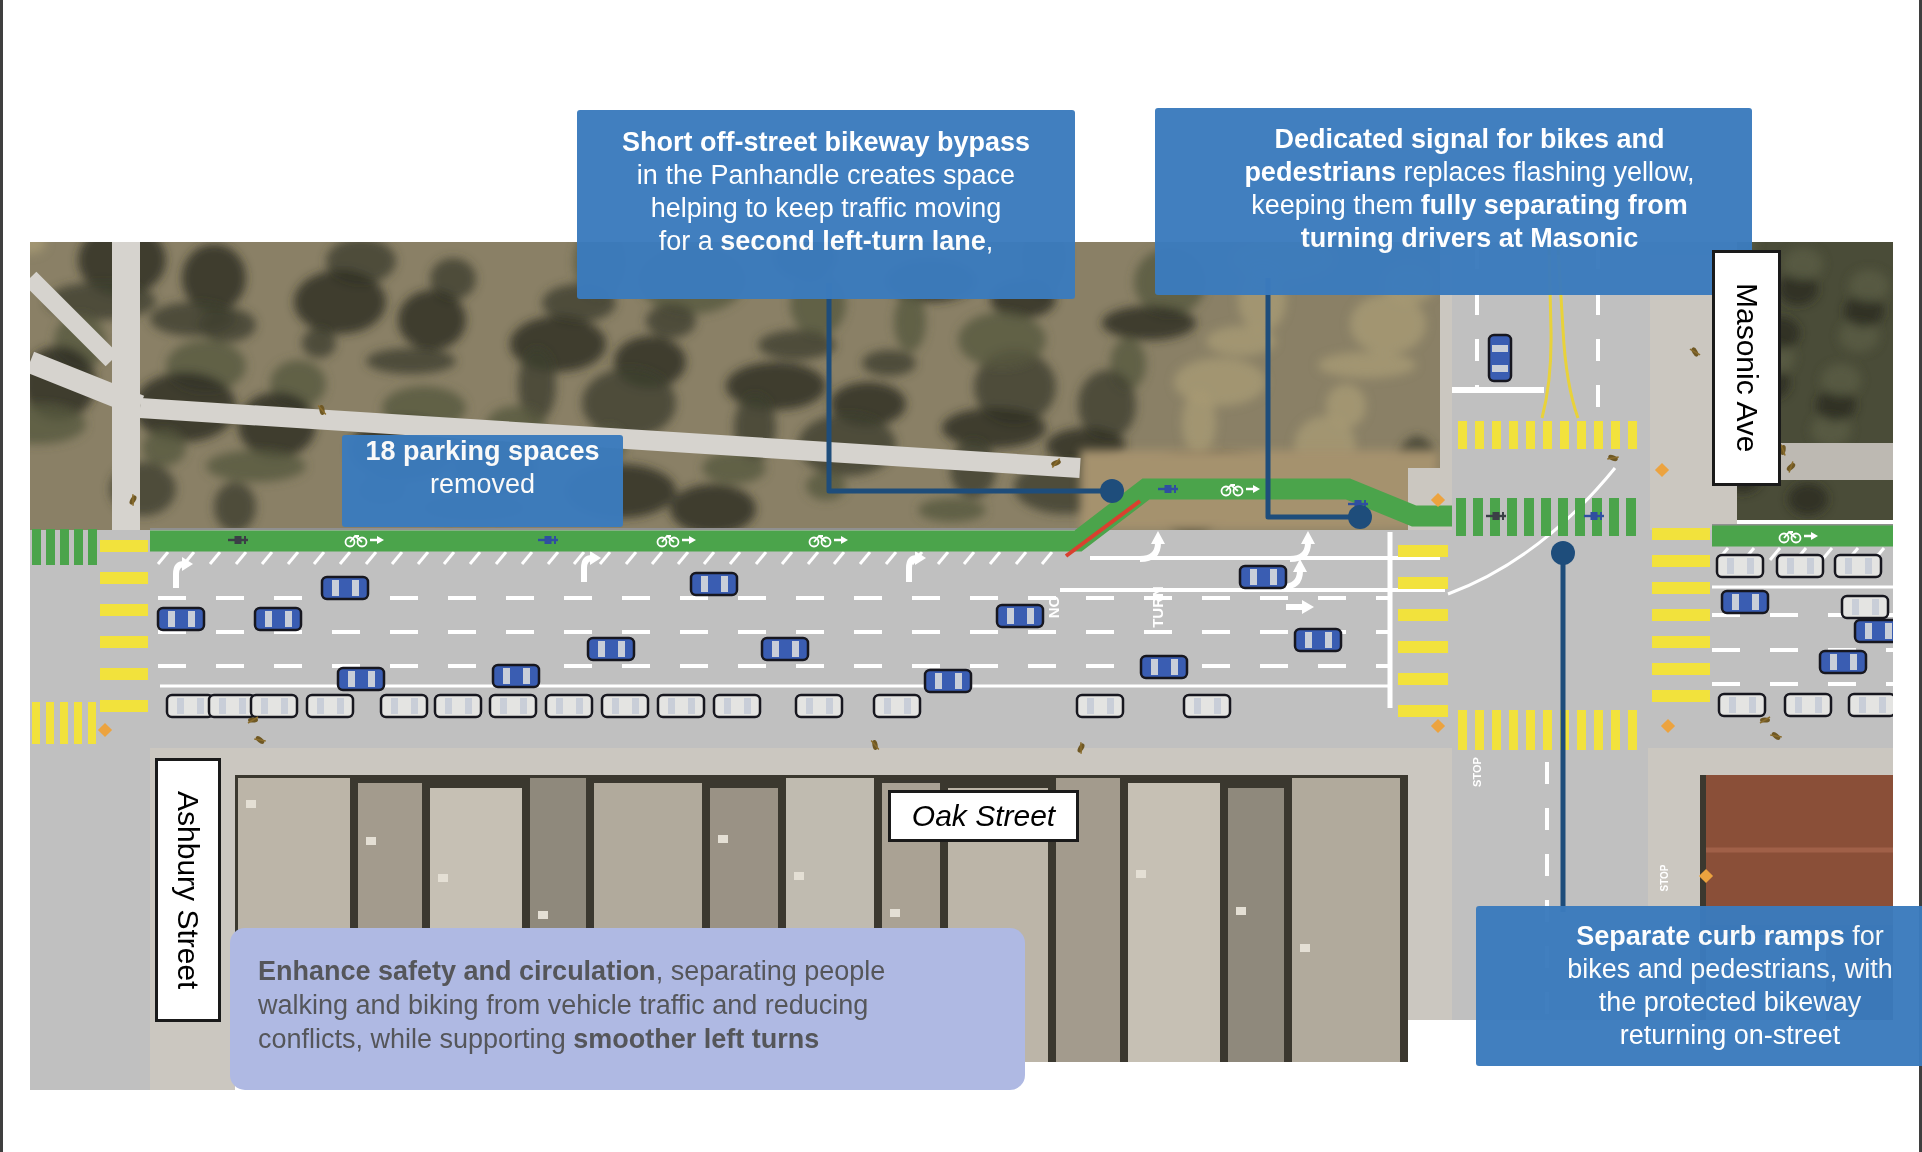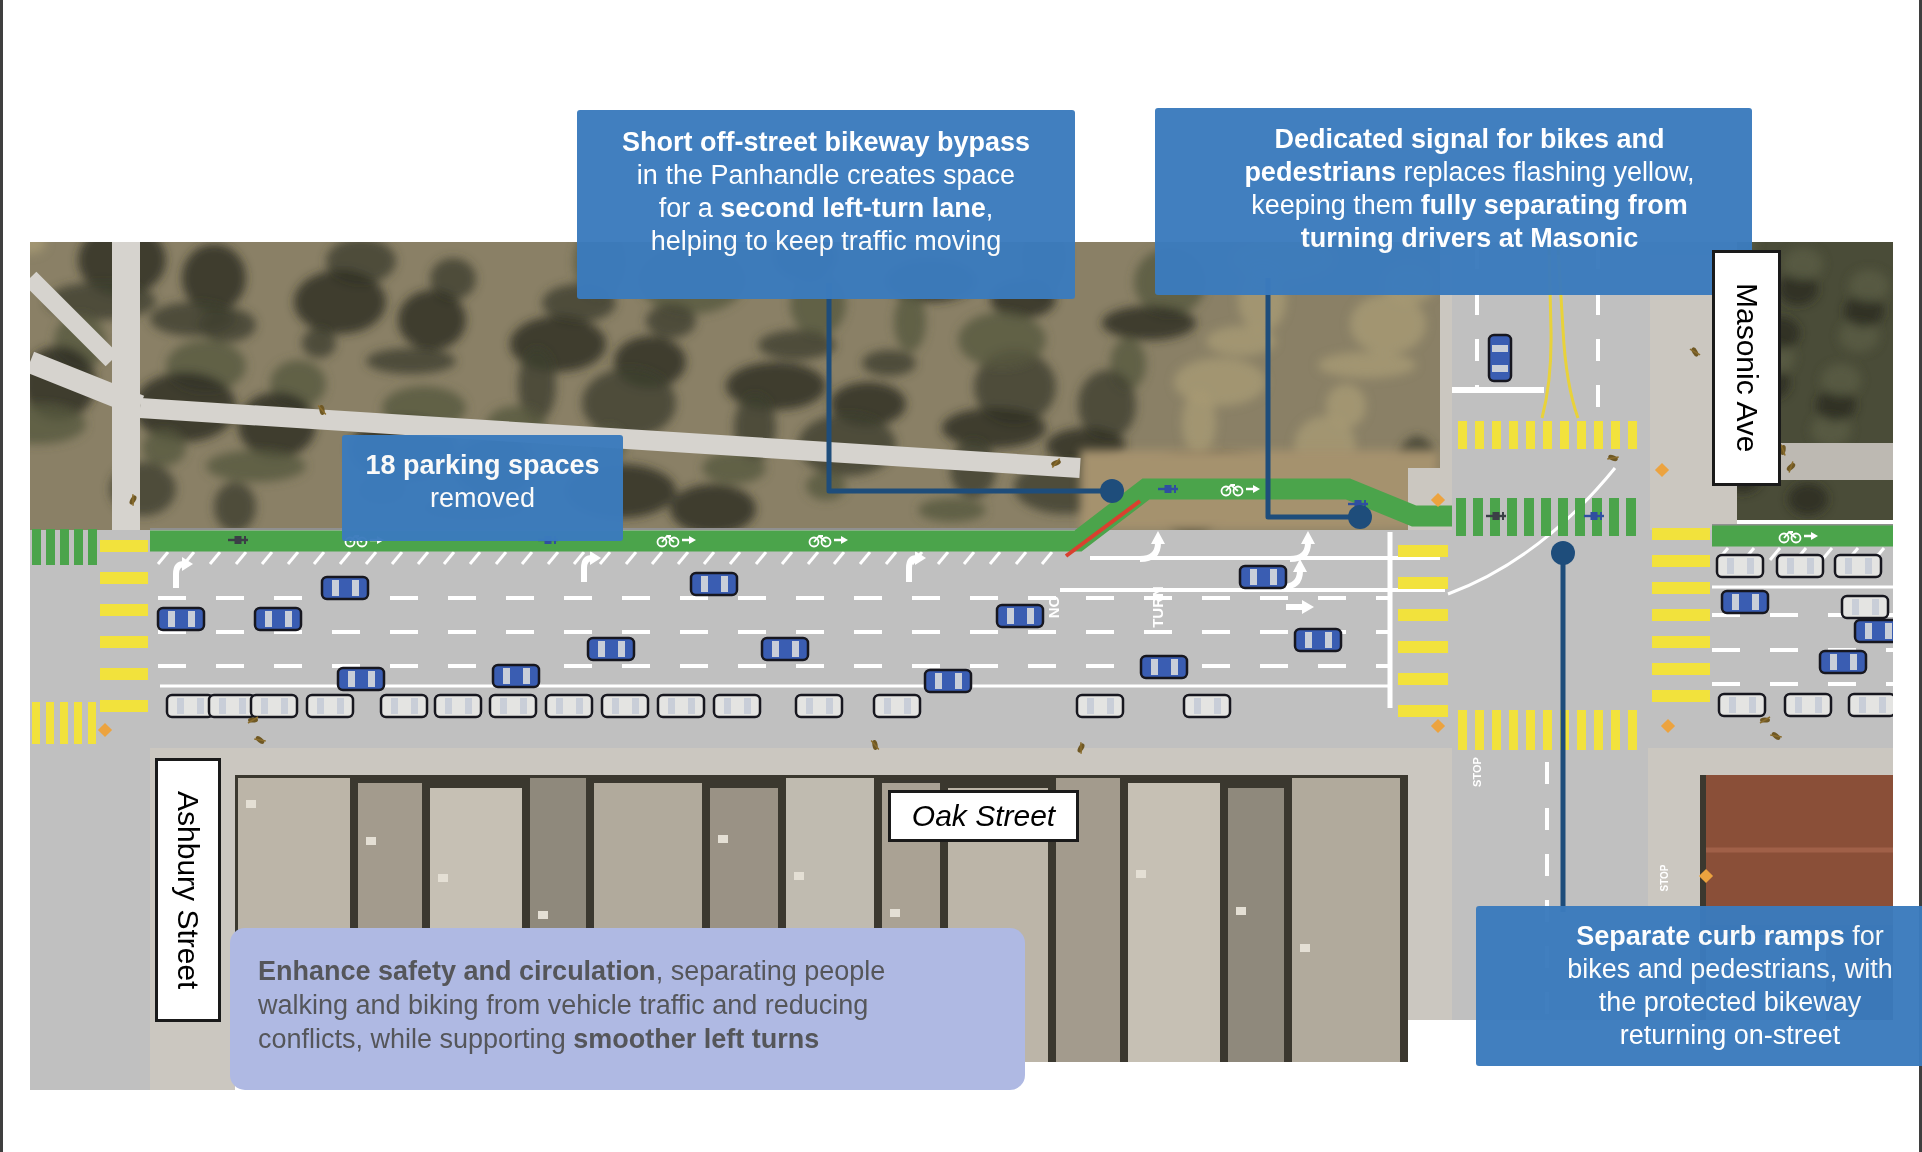--- a/index.html
+++ b/index.html
@@ -703,32 +703,32 @@
       </g>
       <g>
         <rect x="0" y="0" width="3" height="1152" fill="#3F3F3F"></rect>
         <rect x="1919" y="0" width="3" height="1152" fill="#3F3F3F"></rect>
       </g>
     </svg>
 
   <div class="callout blue-box" style="left:577px;top:110px;width:498px;height:173px;padding-top:16px;">
       <div class="ln"><span class="b">Short off-street bikeway bypass</span></div>
       <div class="ln"><span>in the Panhandle creates space</span></div>
+      <div class="ln"><span>helping to keep traffic moving</span></div>
       <div class="ln"><span>for a </span><span class="b">second left-turn lane</span><span>,</span></div>
-      <div class="ln"><span>helping to keep traffic moving</span></div>
     </div>
 
   <div class="callout blue-box" style="left:1155px;top:108px;width:565px;height:172px;padding-top:15px;padding-left:32px;">
       <div class="ln"><span class="b">Dedicated signal for bikes and</span></div>
       <div class="ln"><span class="b">pedestrians</span><span> replaces flashing yellow,</span></div>
       <div class="ln"><span>keeping them </span><span class="b">fully separating from</span></div>
       <div class="ln"><span class="b">turning drivers at Masonic</span></div>
     </div>
 
-  <div class="callout blue-box" style="left:342px;top:435px;width:281px;height:92px;padding-top:14px;">
+  <div class="callout blue-box" style="left:342px;top:435px;width:281px;height:92px;">
       <div class="ln"><span class="b">18 parking spaces</span></div>
       <div class="ln"><span>removed</span></div>
     </div>
 
   <div class="callout lav-box" style="left:230px;top:928px;width:767px;height:136px;padding:26px 0 0 28px;">
       <div class="ln"><span class="b">Enhance safety and circulation</span><span>, separating people</span></div>
       <div class="ln"><span>walking and biking from vehicle traffic and reducing</span></div>
       <div class="ln"><span>conflicts, while supporting </span><span class="b">smoother left turns</span></div>
     </div>
 

